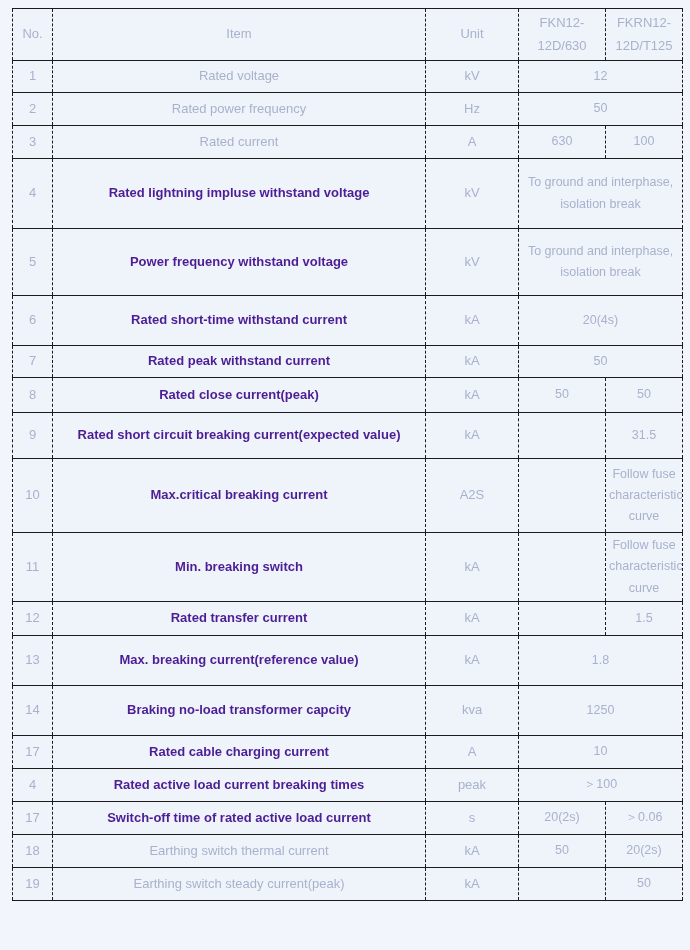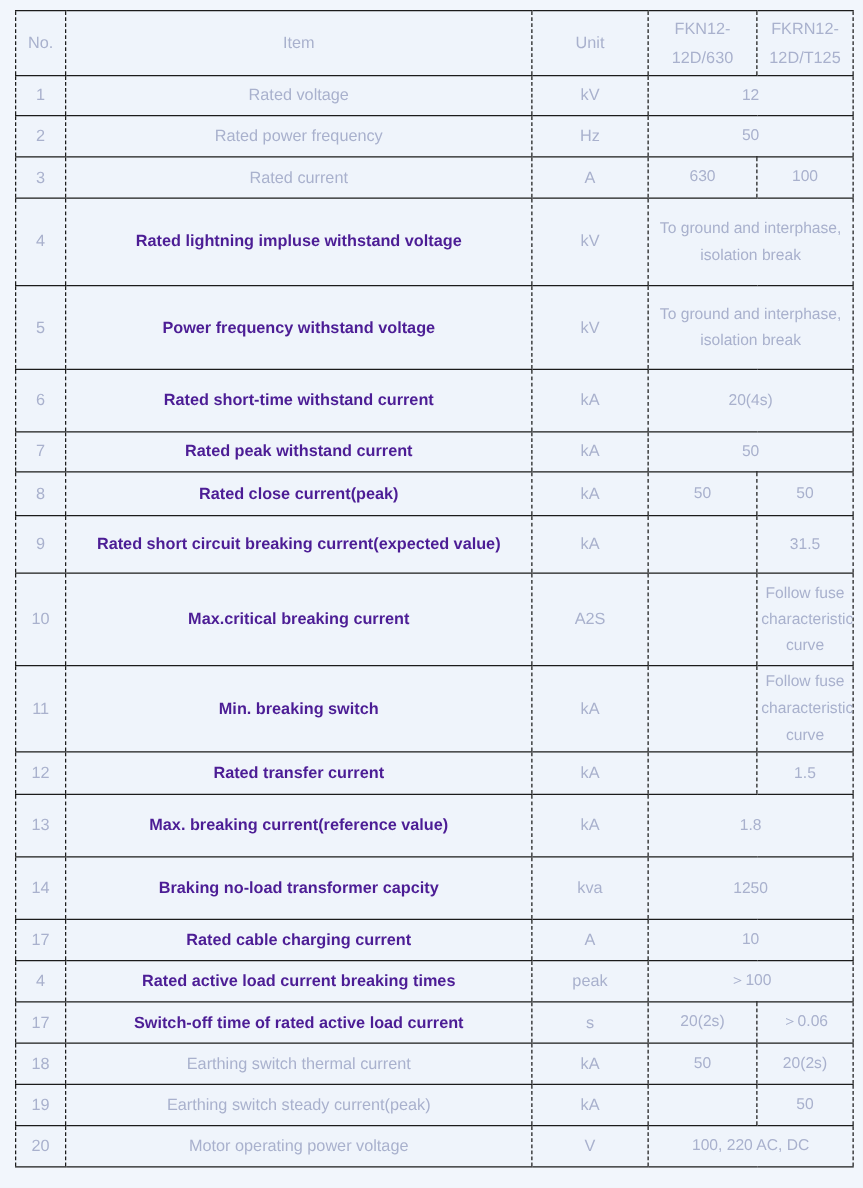--- a/index.html
+++ b/index.html
@@ -190,21 +190,15 @@
           <td class="value-cell">50</td>
           <td class="value-cell">20(2s)</td>
         </tr>
         <tr style="height: 33px;">
           <td class="no-cell">19</td>
           <td class="item-cell">Earthing switch steady current(peak)</td>
           <td class="unit-cell">kA</td>
           <td class="value-cell"></td>
           <td class="value-cell">50</td>
         </tr>
-        <tr style="height: 33px;">
-          <td class="no-cell">20</td>
-          <td class="item-cell">Motor operating power voltage</td>
-          <td class="unit-cell">V</td>
-          <td class="value-cell" colspan="2">100, 220 AC, DC</td>
-        </tr>
       </tbody>
   </table>
 </div>
 
 </body></html>

